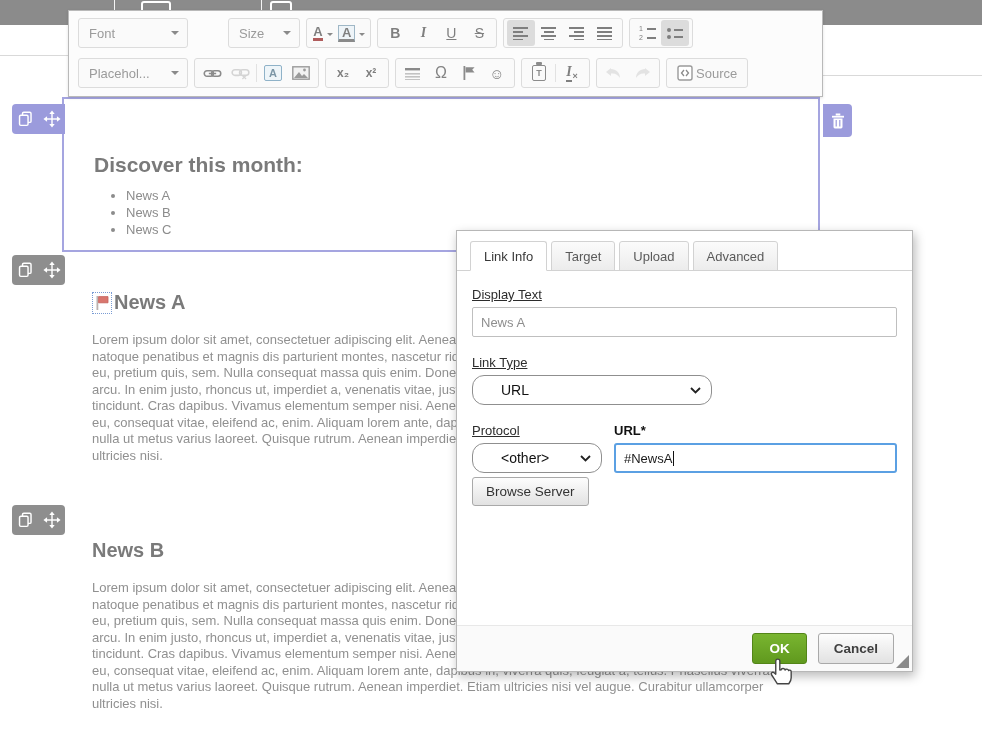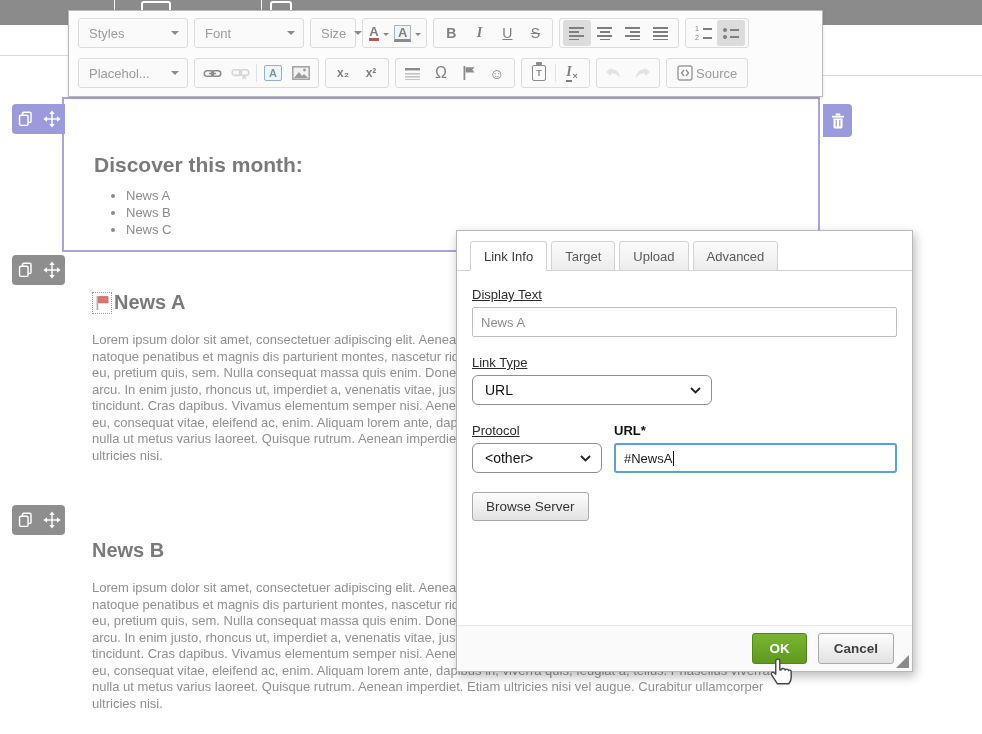--- a/index.html
+++ b/index.html
@@ -22,21 +22,21 @@
                    background:#fcfcfc; border:1px solid #b9b9b9; z-index:4;
                    box-shadow:0 1px 3px rgba(0,0,0,.12); padding:7px 0 0 9px; }
   .tb-row { display:flex; align-items:flex-start; height:37px; gap:6px; }
   .combo { display:flex; align-items:center; justify-content:space-between; height:30px;
            border:1px solid #dcdcdc; border-radius:3px; background:#fafafa;
            color:#9b9b9b; font-size:13px; padding:0 8px 0 10px; cursor:pointer; }
   .combo .caret { width:0; height:0; border:4px solid transparent; border-top-color:#8a8a8a;
                   margin:4px 0 0 8px; }
   .combo.w-styles, .combo.w-place { width:110px; }
   .combo.w-font { width:110px; }
-  .combo.w-size { width:46px; }
+  .combo.w-size { width:72px;margin-left:34px; }
   .btn-group { display:flex; align-items:center; height:30px; border:1px solid #dcdcdc;
                border-radius:3px; background:#fafafa; padding:0 3px; }
   .tbtn { display:flex; align-items:center; justify-content:center; min-width:28px; height:26px;
           border-radius:3px; color:#7f7f7f; font-size:14px; cursor:pointer; position:relative; }
   .tbtn.active { background:#dcdcdc; }
   .tbtn.disabled { opacity:.45; }
   .tsep { width:1px; height:18px; background:#e2e2e2; margin:0 2px; }
   .b-bold { font-weight:bold; }
   .b-italic { font-style:italic; font-family:"Liberation Serif", serif; font-weight:bold; }
   .b-under { text-decoration:underline; }
@@ -99,23 +99,23 @@
              position:relative; top:1px; cursor:pointer; }
   .dlg-tab.active { background:#fff; border-bottom-color:#fff; color:#383838; }
   .dlg-body { padding:16px 15px 0; position:relative; }
   .fld-label { font-size:13px; color:#2c2c2c; text-decoration:underline; margin-bottom:5px; }
   .fld-label.req { font-weight:bold; text-decoration:none; color:#111; }
   .fld-input { height:30px; border:1px solid #bfbfbf; border-radius:2px; background:#fff;
                display:flex; align-items:center; padding:0 8px; font-size:13px; }
   .fld-input.muted { color:#8e8e8e; }
   .fld-input.focus { border:2px solid #5ba0e3; border-radius:3px; color:#1a1a1a; }
   .caret-bar { display:inline-block; width:1px; height:15px; background:#111; margin-left:1px; }
-  .fld-select { height:30px; border:1px solid #8f8f8f; border-radius:6px; background:#fff;
+  .fld-select { height:30px; border:1px solid #8f8f8f; border-radius:12px; background:#fff;
                 display:flex; align-items:center; justify-content:space-between;
-                padding:0 10px 0 12px; font-size:14px; color:#111; cursor:pointer; }
+                padding:0 10px 0 28px; font-size:14px; color:#111; cursor:pointer; }
   .row2col { display:flex; gap:12px; margin-top:18px; }
   .dlg-btn { border:1px solid #a9a9a9; border-radius:3px; background:linear-gradient(#fdfdfd,#e2e2e2);
              font-size:13.5px; color:#333; padding:6px 13px; cursor:pointer;
              font-family:"Liberation Sans", sans-serif; }
   .dlg-footer { position:absolute; left:0; bottom:0; width:100%; height:46px; background:#fafafa;
                 border-top:1px solid #e8e8e8; display:flex; align-items:center; justify-content:flex-end;
                 gap:11px; padding-right:18px; }
   .btn-ok { background:linear-gradient(#79b530,#60991e); border:1px solid #538518; color:#fff;
             font-weight:bold; padding:7px 16px; }
   .btn-cancel { font-weight:bold; color:#3f3f3f; padding:7px 15px; border:1px solid #a9a9a9; }
@@ -132,24 +132,20 @@
     <div class="devbar-sep" style="left:114px;"></div>
     <div class="monitor-icon"></div>
     <div class="devbar-sep" style="left:261px;"></div>
     <div class="phone-icon"></div>
   </div>
   <div class="edge-line-left"></div>
   <div class="edge-line-right"></div>
 
   <div class="toolbar-panel">
     <div class="tb-row">
-      <div class="combo w-styles">
-        <span>Styles</span>
-        <span class="caret"></span>
-      </div>
       <div class="combo w-font">
         <span>Font</span>
         <span class="caret"></span>
       </div>
       <div class="combo w-size">
         <span>Size</span>
         <span class="caret"></span>
       </div>
       <div class="btn-group">
         <div class="tbtn">
@@ -450,21 +446,21 @@
         </div>
         <div style="flex:1;">
           <div class="fld-label req">URL*</div>
           <div class="fld-input focus">
             <span>#NewsA</span>
               <span class="caret-bar"></span>
           </div>
         </div>
       </div>
 
-      <button class="dlg-btn" style="margin-top:19px;">Browse Server</button>
+      <button class="dlg-btn" style="margin-top:4px;">Browse Server</button>
     </div>
     <div class="dlg-footer">
       <button class="dlg-btn btn-ok">OK</button>
       <button class="dlg-btn btn-cancel">Cancel</button>
     </div>
     <div class="resize-grip"></div>
   </div>
 
   <div class="cursor-hand">
     <svg width="26" height="30" viewBox="0 0 24 28">

